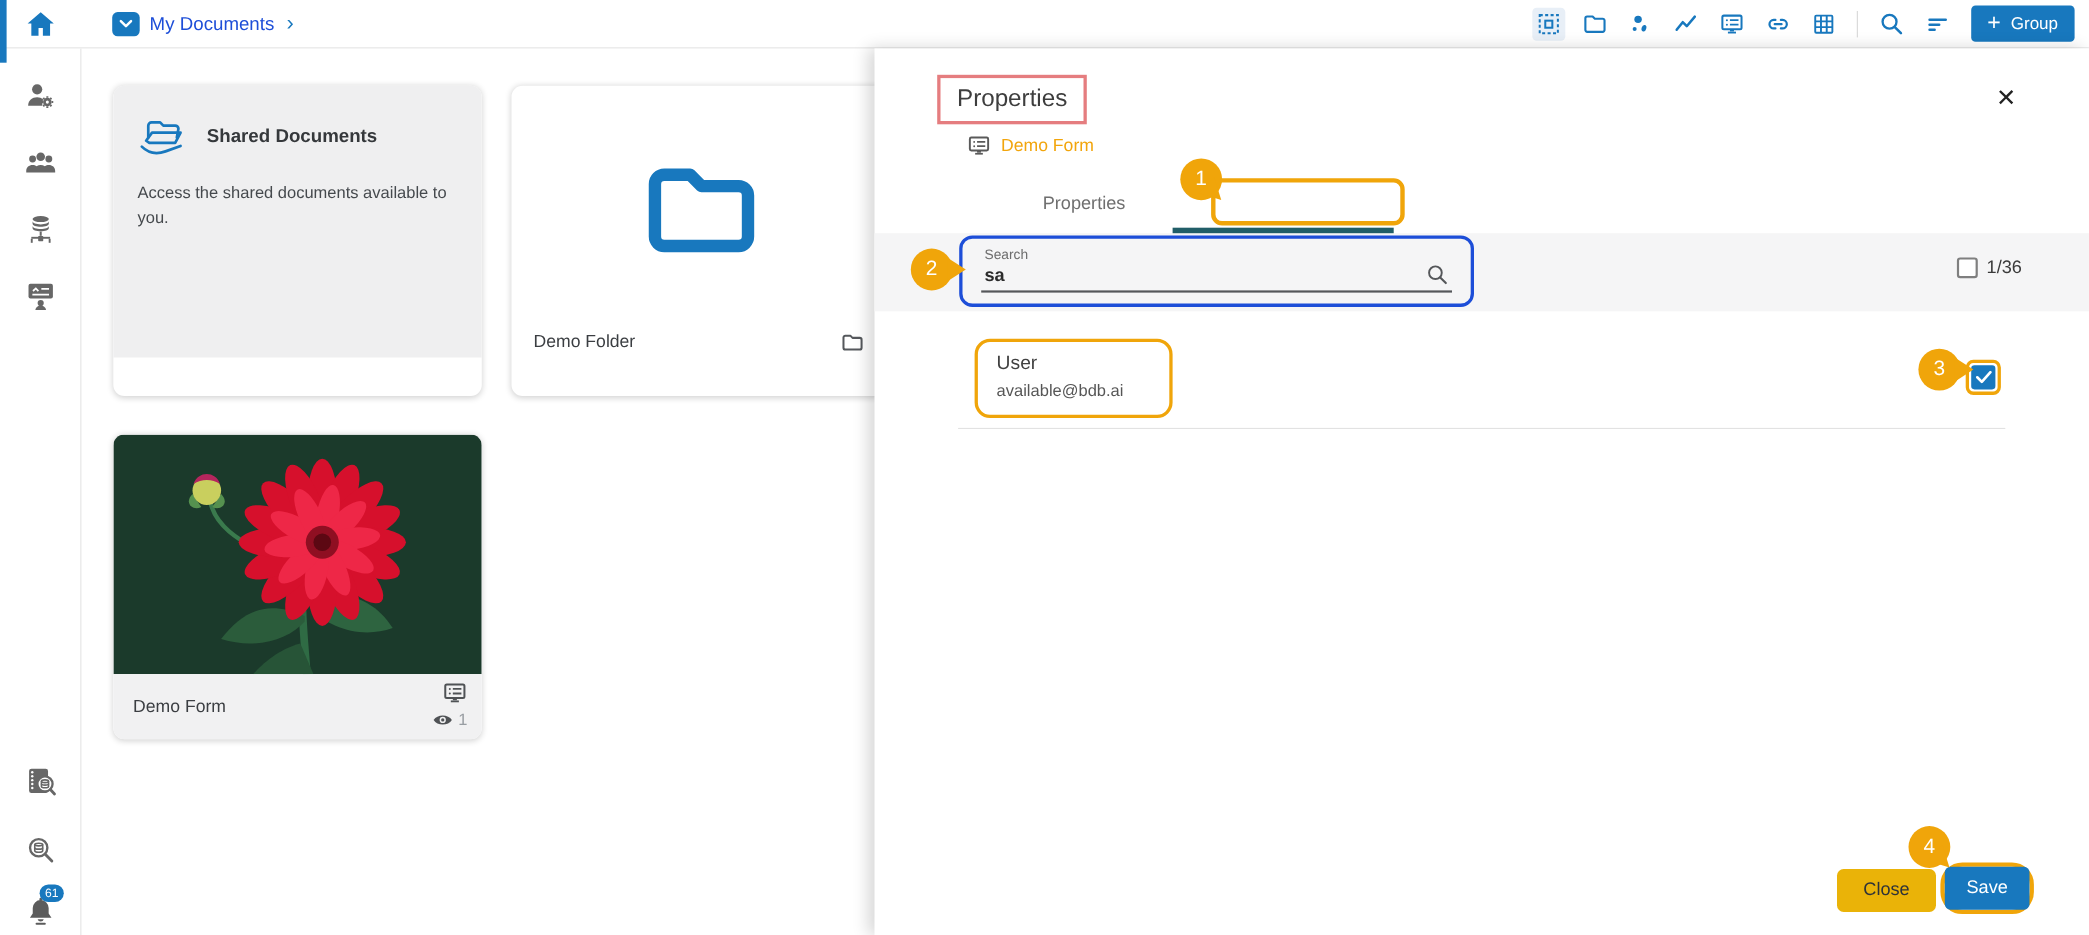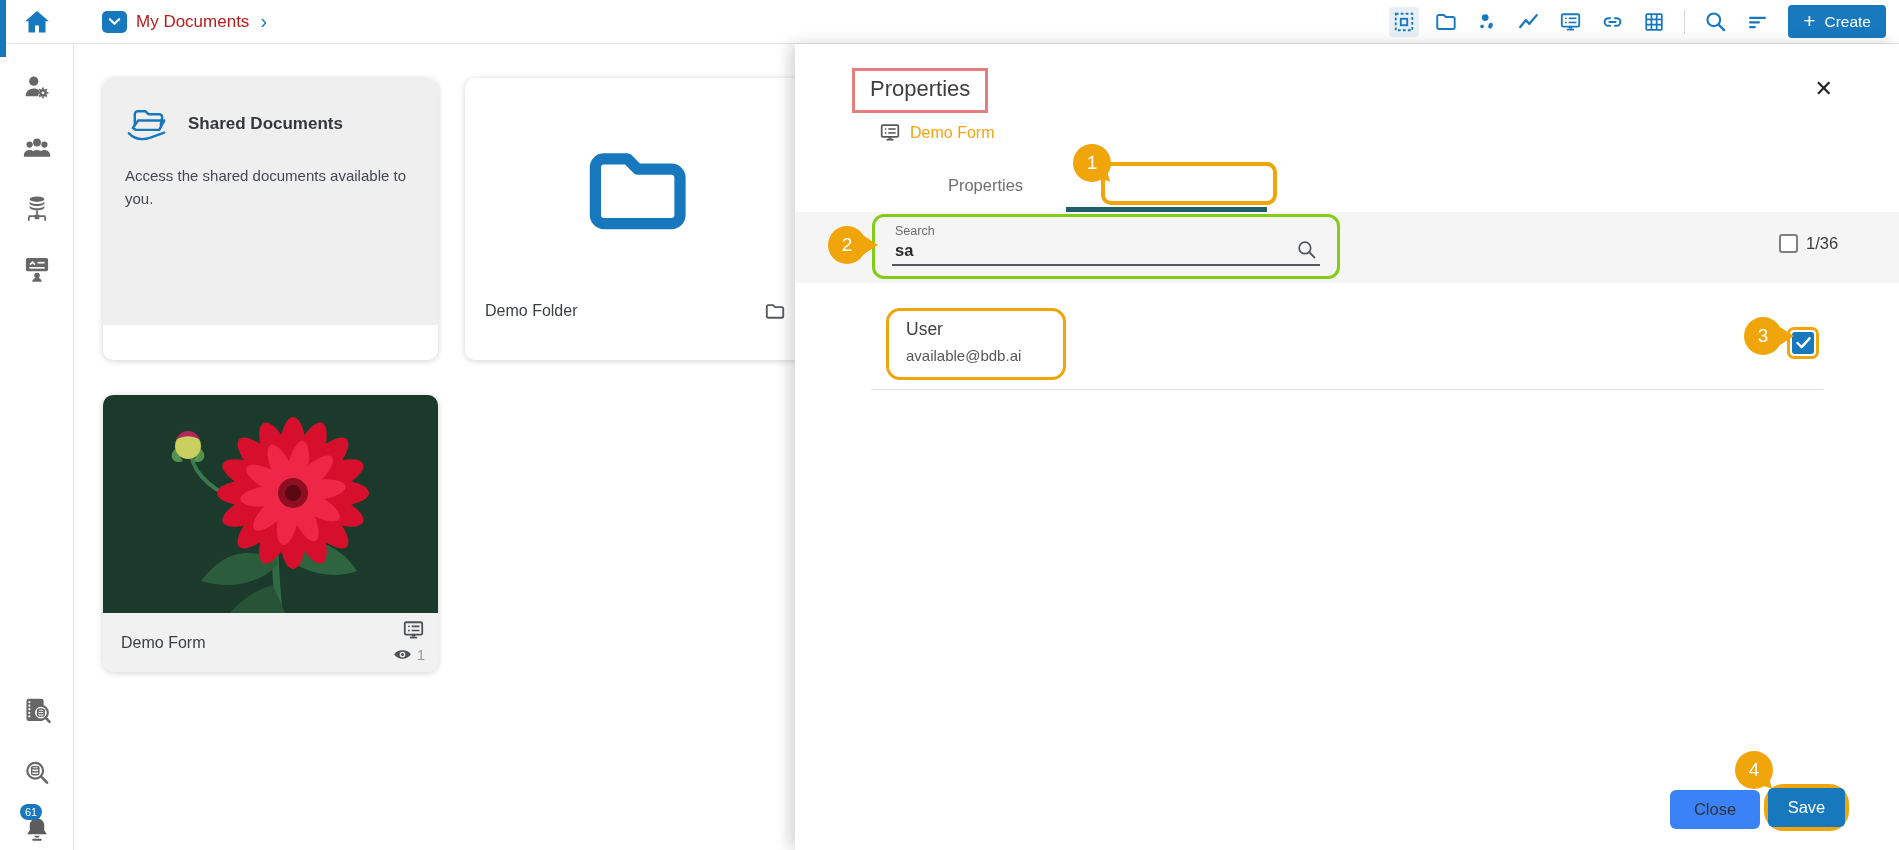--- a/index.html
+++ b/index.html
@@ -8,35 +8,35 @@
   .screen { position:relative; width:1899px; height:850px; background:#ffffff; overflow:hidden; }
 
   
   .topbar { position:absolute; left:0; top:0; right:0; height:44px; background:#fff;
             border-bottom:1px solid #e4e4e4; display:flex; align-items:center; z-index:15; }
   .edge-strip { position:absolute; left:0; top:0; width:6px; height:57px; background:#1878be; z-index:40; }
   .home-btn { width:74px; display:flex; justify-content:center; align-items:center; cursor:pointer; }
   .breadcrumb { display:flex; align-items:center; gap:9px; margin-left:28px; cursor:pointer; }
   .crumb-chip { width:25px; height:22px; background:#1878be; border-radius:5px; display:flex;
                 align-items:center; justify-content:center; }
-  .crumb-label { color:#b91c1c; font-size:17px; }
+  .crumb-label { color:#1d4ed8; font-size:17px; }
   .crumb-chevron { color:#1878be; font-size:20px; line-height:1; margin-left:2px; transform:translateY(-1px); }
   .topbar-right { margin-left:auto; display:flex; align-items:center; gap:19px; padding-right:13px; }
   .tool { color:#1878be; display:flex; align-items:center; justify-content:center; cursor:pointer; }
   .tool.active { background:#e8eff7; border-radius:4px; padding:4px; margin:-4px; }
   .tool-divider { width:1px; height:24px; background:#d8d8d8; }
   .create-btn { background:#1878be; color:#fff; border-radius:4px; height:33px; padding:0 15px;
                 display:flex; align-items:center; gap:9px; font-size:15.5px; cursor:pointer; }
   .create-plus { font-size:21px; font-weight:400; line-height:1; transform:translateY(-1px); }
 
   
   .sidebar { position:absolute; left:0; top:44px; bottom:0; width:74px; background:#fff;
              border-right:1px solid #e4e4e4; z-index:14; }
   .side-icon { position:absolute; left:50%; transform:translateX(-50%); color:#676767; cursor:pointer; }
-  .badge { position:absolute; left:20px; top:760px; background:#1878be; color:#fff; font-size:11px;
+  .badge { position:absolute; left:36px; top:760px; background:#1878be; color:#fff; font-size:11px;
            border-radius:9px; padding:2px 5px; z-index:2; }
 
   
   .main { position:absolute; left:75px; top:45px; right:0; bottom:0; background:#fff; }
   .card { position:absolute; border-radius:10px; box-shadow:0 1px 6px rgba(0,0,0,.18); overflow:hidden;
           background:#fff; cursor:pointer; }
   .card-shared { left:28px; top:33px; width:335px; height:282px; }
   .shared-top { height:247px; background:#efeff0; padding:26px 22px 0 22px; }
   .shared-head { display:flex; align-items:center; gap:16px; }
   .shared-title { font-size:17px; font-weight:bold; color:#35383b; }
@@ -63,41 +63,41 @@
   .resource-name { color:#f2a50c; font-size:16px; }
   .panel-close { position:absolute; right:66px; top:32px; font-size:22px; color:#222; cursor:pointer; }
 
   .tabs { position:absolute; left:90px; top:123px; display:flex; }
   .tab { width:201px; text-align:center; font-size:16.5px; color:#6f6f6f; padding:9px 0; cursor:pointer; }
   .tab.active { color:#474747; }
   .tab-indicator { position:absolute; left:271px; top:163px; width:201px; height:6px; background:#215e68; }
 
   .search-row { position:absolute; left:0; top:168px; width:100%; height:71px; background:#f5f5f6; }
   .search-box { position:absolute; left:77px; top:2px; width:468px; height:65px;
-                border:3px solid #84cc16; border-radius:12px; background:#f5f5f6; cursor:text; }
+                border:3px solid #1d4ed8; border-radius:12px; background:#f5f5f6; cursor:text; }
   .search-label { position:absolute; left:20px; top:7px; font-size:12.5px; color:#6d6d6d; }
   .search-value { position:absolute; left:20px; top:24px; font-size:16.5px; font-weight:bold; color:#2b2b2b; }
   .search-underline { position:absolute; left:17px; right:17px; bottom:10px; height:2px; background:#55575a; }
   .search-glass { position:absolute; right:20px; top:22px; color:#55575a; }
   .sel-count { position:absolute; left:984px; top:22px; display:flex; align-items:center; gap:8px; }
   .checkbox-empty { width:19px; height:19px; border:2px solid #7f7f7f; border-radius:3px; background:#fff;
                     cursor:pointer; }
   .sel-label { font-size:16.5px; color:#3b3b3b; }
 
   .user-box { position:absolute; left:91px; top:264px; width:180px; height:72px;
               border:3px solid #f0a50a; border-radius:14px; cursor:pointer; }
   .user-name { position:absolute; left:17px; top:8px; font-size:17.5px; color:#414141; }
   .user-email { position:absolute; left:17px; top:36px; font-size:15px; color:#565656; }
   .check-annot { position:absolute; left:992px; top:283px; border:3px solid #f0a50a; border-radius:7px;
                  padding:2px; background:#fff; }
   .checkbox-checked { width:22px; height:22px; background:#1878be; border-radius:3px; display:flex;
                       align-items:center; justify-content:center; cursor:pointer; }
   .row-divider { position:absolute; left:76px; right:76px; top:345px; border-top:1px solid #e2e2e2; }
 
-  .btn-close { position:absolute; left:875px; top:746px; width:90px; height:39px; background:#3b82f6;
+  .btn-close { position:absolute; left:875px; top:746px; width:90px; height:39px; background:#eab308;
                border-radius:6px; display:flex; align-items:center; justify-content:center;
                font-size:16.5px; color:#2f3338; cursor:pointer; }
   .save-annot { position:absolute; left:969px; top:740px; border:4px solid #f0a50a; border-radius:20px; }
   .btn-save { width:77px; height:39px; background:#1878be; border-radius:5px; display:flex;
               align-items:center; justify-content:center; font-size:16.5px; color:#fff; cursor:pointer; }
 
   
   .balloon { position:absolute; width:38px; height:38px; background:#f0a50a; border-radius:50%;
              color:#fff; font-size:19px; display:flex; align-items:center; justify-content:center;
              z-index:30; }
@@ -198,21 +198,21 @@
       </span>
       <span class="tool">
         <svg width="23" height="22" viewBox="0 0 24 24" stroke="currentColor" stroke-width="2.5" stroke-linecap="round">
             <line x1="4" y1="7.5" x2="20" y2="7.5"></line>
             <line x1="4" y1="12.5" x2="13.5" y2="12.5"></line>
             <line x1="4" y1="17.5" x2="9" y2="17.5"></line>
           </svg>
       </span>
       <div class="create-btn">
         <span class="create-plus">+</span>
-        <span>Create</span>
+        <span>Group</span>
       </div>
     </div>
   </div>
 
   <div class="sidebar">
     <span class="side-icon" style="top:30px">
       <svg width="28" height="26" viewBox="0 0 26 24" fill="#676767">
           <circle cx="10" cy="6.6" r="4.3"></circle>
           <path d="M2.4 20.5c0-4.5 3.4-7.1 7.6-7.1 1.9 0 3.7.6 5 1.7l-.8 5.4z"></path>
           <circle cx="18.6" cy="17.4" r="3.6"></circle>

